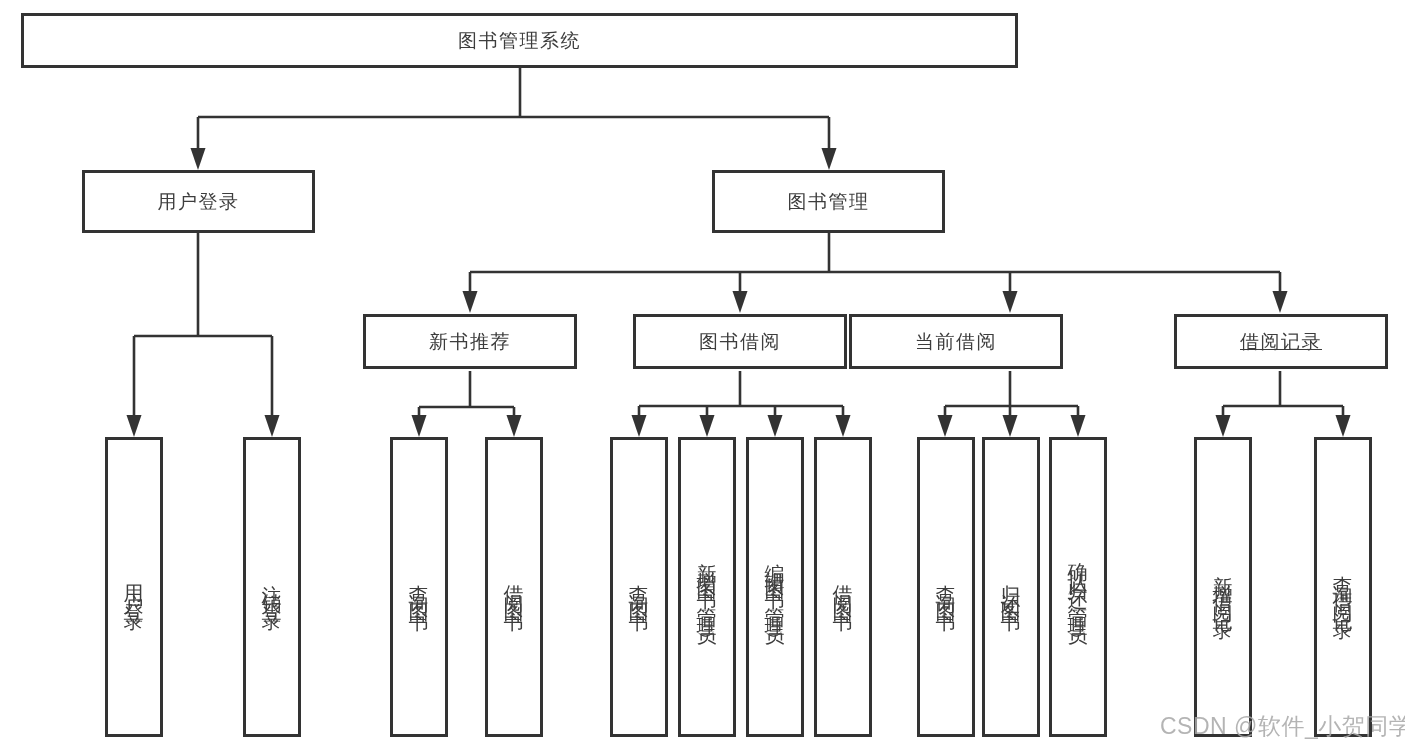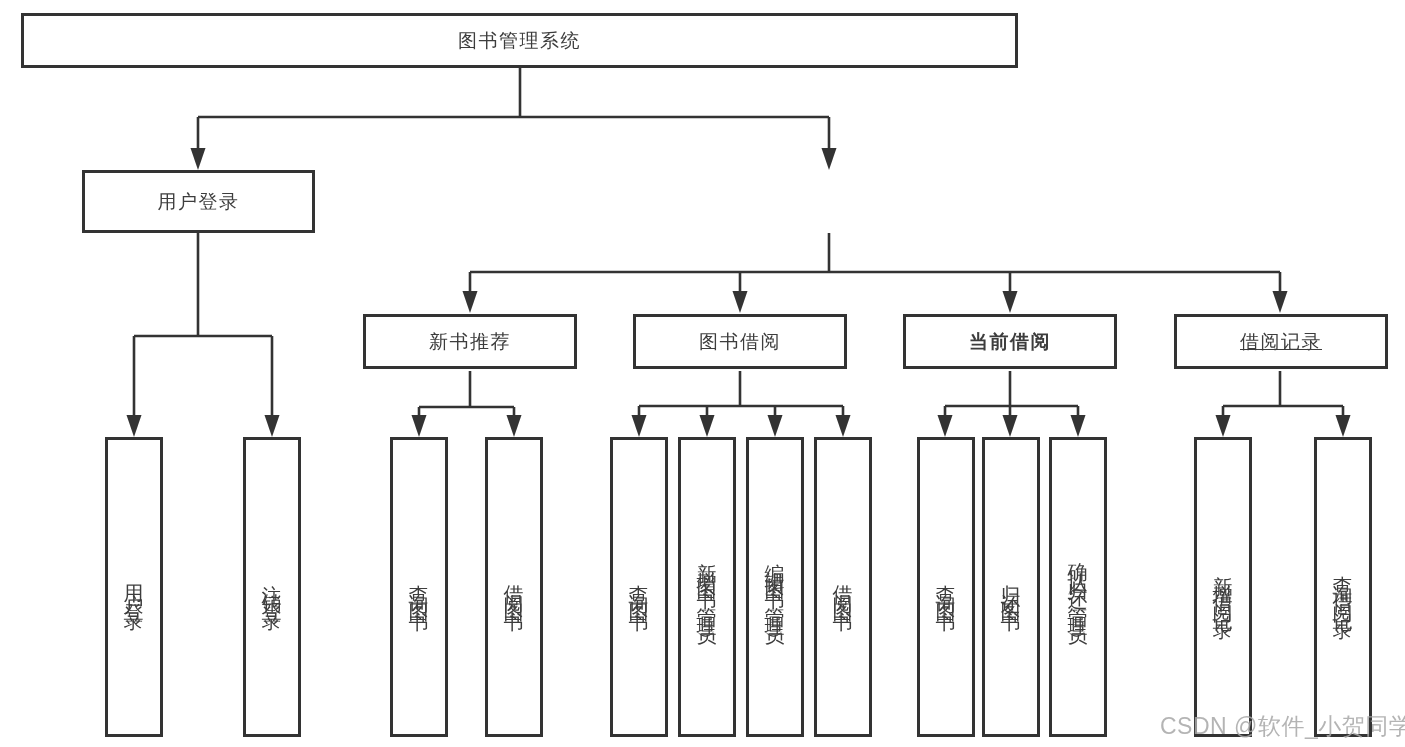--- a/index.html
+++ b/index.html
@@ -37,21 +37,21 @@
     letter-spacing: 1.5px;
     white-space: nowrap;
   }
   .node-root  { left: 21px;  top: 13px;  width: 997px; height: 55px; }
   .node-l2    { top: 170px; width: 233px; height: 63px; }
   .node-l2a   { left: 82px; }
   .node-l2b   { left: 712px; }
   .node-l3    { top: 314px; width: 214px; height: 55px; }
   .node-l3a   { left: 363px; }
   .node-l3b   { left: 633px; text-align: center; }
-  .node-l3c   { left: 903px; font-weight: bold; }
+  .node-l3c   { left: 849px; }
   .node-l3d   { left: 1174px; text-decoration: underline; }
   .leaf {
     top: 437px;
     width: 58px;
     height: 300px;
   }
   .leaf .vtext {
     writing-mode: vertical-rl;
     text-orientation: mixed;
     font-size: 20px;
@@ -151,20 +151,23 @@
     </g>
   </svg>
 
   <div class="node node-h node-root">
     <span>图书管理系统</span>
   </div>
 
   <div class="node node-h node-l2 node-l2a">
     <span>用户登录</span>
   </div>
+  <div class="node node-h node-l2 node-l2b">
+    <span>图书管理</span>
+  </div>
 
   <div class="node node-h node-l3 node-l3a">
     <span>新书推荐</span>
   </div>
   <div class="node node-h node-l3 node-l3b">
     <span>图书借阅</span>
   </div>
   <div class="node node-h node-l3 node-l3c">
     <span>当前借阅</span>
   </div>

